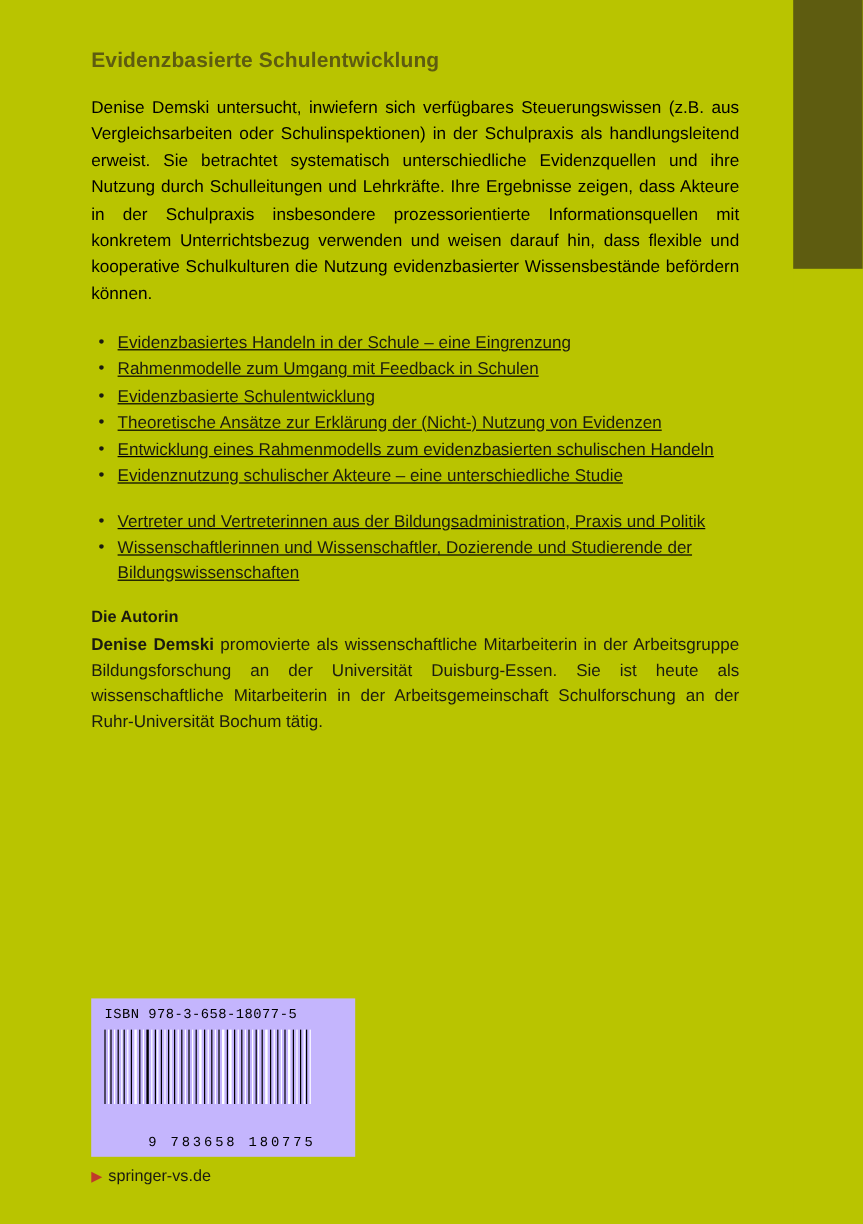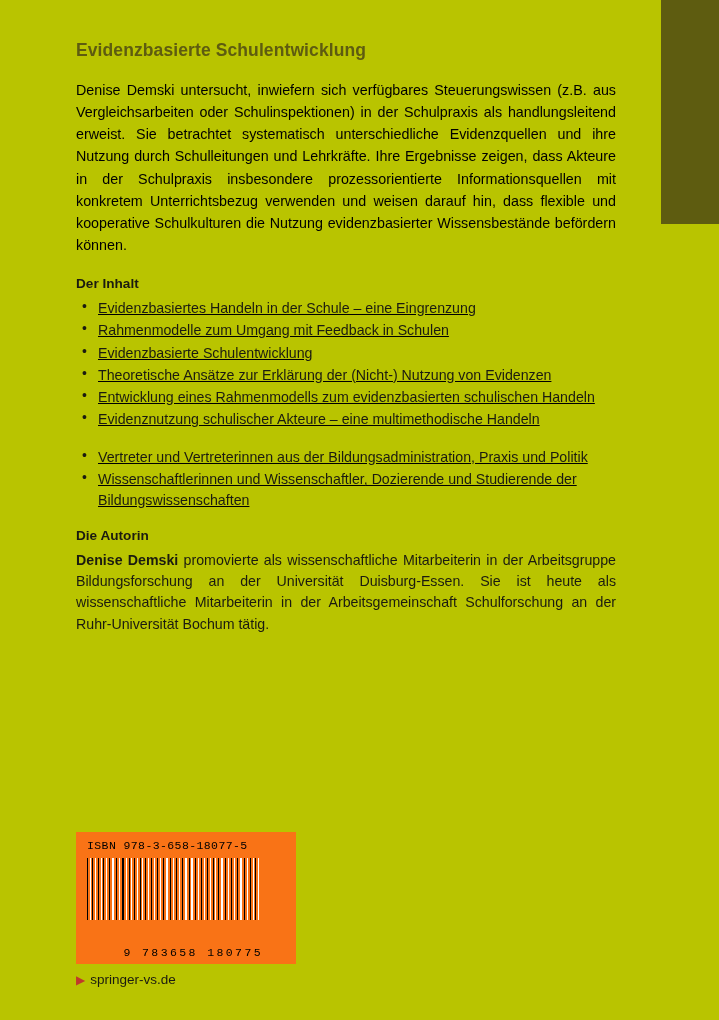--- a/index.html
+++ b/index.html
@@ -90,21 +90,21 @@
     font-weight: bold;
     margin-top: 20px;
   }
   .barcode-area {
     position: absolute;
     left: 76px;
     top: 832px;
     width: 200px;
   }
   .barcode-box {
-    background: #f97316;
+    background: #c4b5fd;
     width: 196px;
     height: 108px;
     position: relative;
     padding: 12px;
   }
   .isbn-text {
     position: absolute;
     top: 7px;
     left: 11px;
     font-family: "Liberation Mono", monospace;
@@ -161,28 +161,27 @@
   <div class="strip-block"></div>
 </div>
 
 <div class="content">
 
   <h1 class="book-title">Evidenzbasierte Schulentwicklung</h1>
 
   <p class="blurb">Denise Demski untersucht, inwiefern sich verfügbares Steuerungswissen (z.B. aus Vergleichsarbeiten oder Schulinspektionen) in der Schulpraxis als handlungsleitend erweist. Sie betrachtet systematisch unterschiedliche Evidenzquellen und ihre Nutzung durch Schulleitungen und Lehrkräfte. Ihre Ergebnisse zeigen, dass Akteure in der Schulpraxis insbesondere prozessorientierte Informationsquellen mit konkretem Unterrichtsbezug verwenden und weisen darauf hin, dass flexible und kooperative Schulkulturen die Nutzung evidenzbasierter Wissensbestände befördern können.</p>
 
   <div>
-    <div class="section-head">Der Inhalt</div>
     <ul class="bullets">
       <li>Evidenzbasiertes Handeln in der Schule – eine Eingrenzung</li>
       <li>Rahmenmodelle zum Umgang mit Feedback in Schulen</li>
       <li>Evidenzbasierte Schulentwicklung</li>
       <li>Theoretische Ansätze zur Erklärung der (Nicht-) Nutzung von Evidenzen</li>
       <li>Entwicklung eines Rahmenmodells zum evidenzbasierten schulischen Handeln</li>
-      <li>Evidenznutzung schulischer Akteure – eine multimethodische Handeln</li>
+      <li>Evidenznutzung schulischer Akteure – eine unterschiedliche Studie</li>
     </ul>
   </div>
 
   <div>
     <ul class="bullets">
       <li>Vertreter und Vertreterinnen aus der Bildungsadministration, Praxis und Politik</li>
       <li>Wissenschaftlerinnen und Wissenschaftler, Dozierende und Studierende der Bildungswissenschaften</li>
     </ul>
   </div>
 

